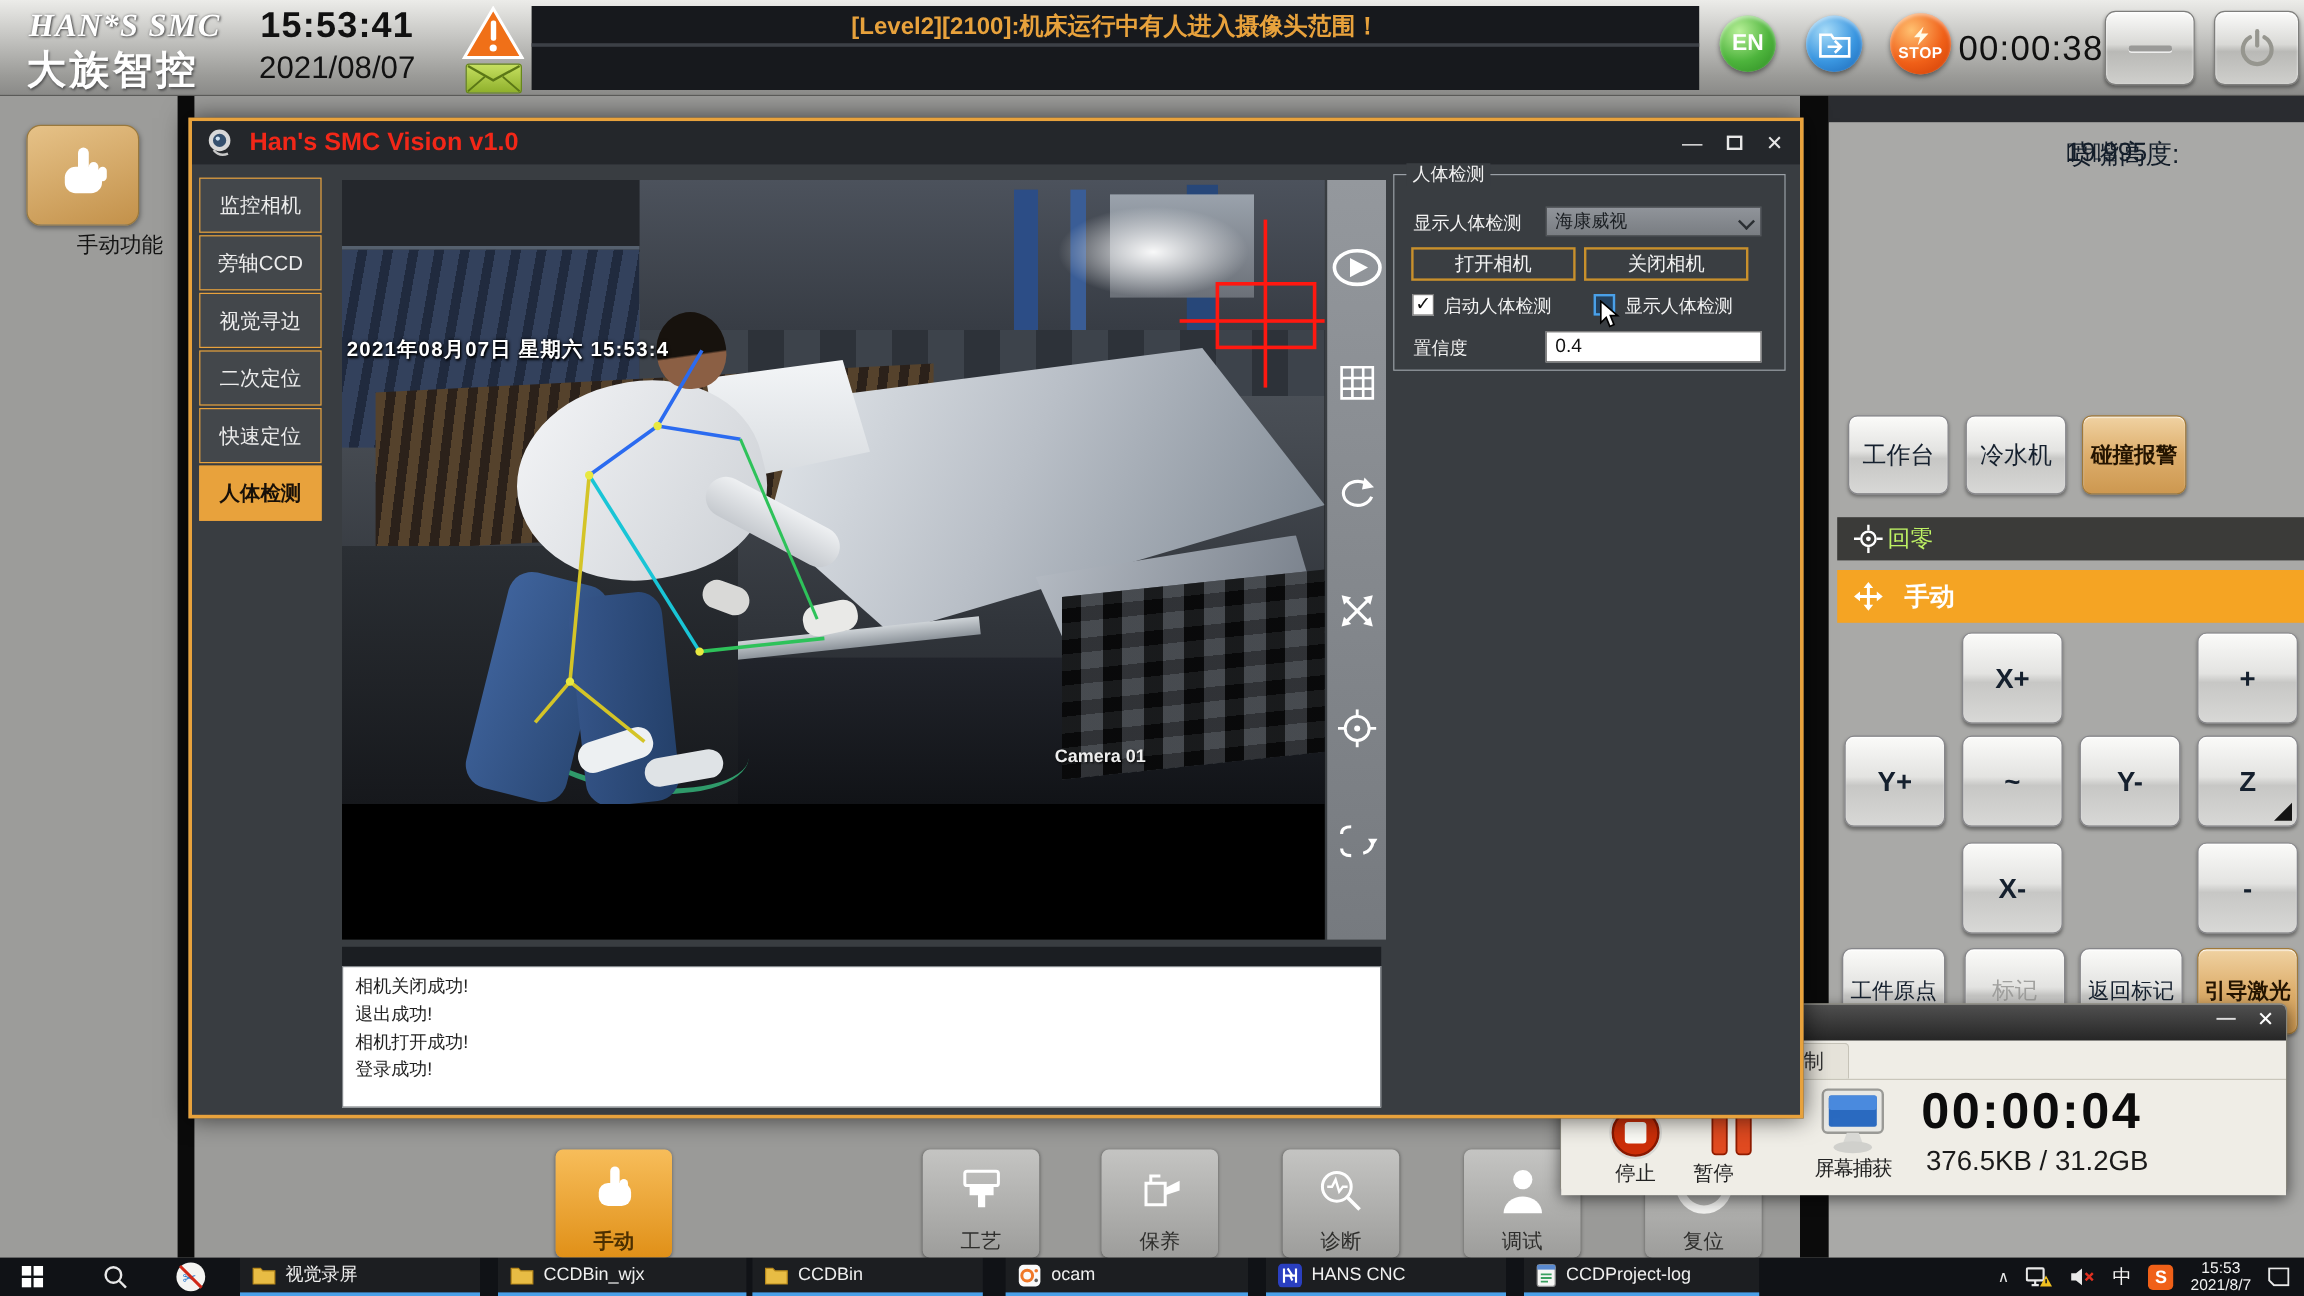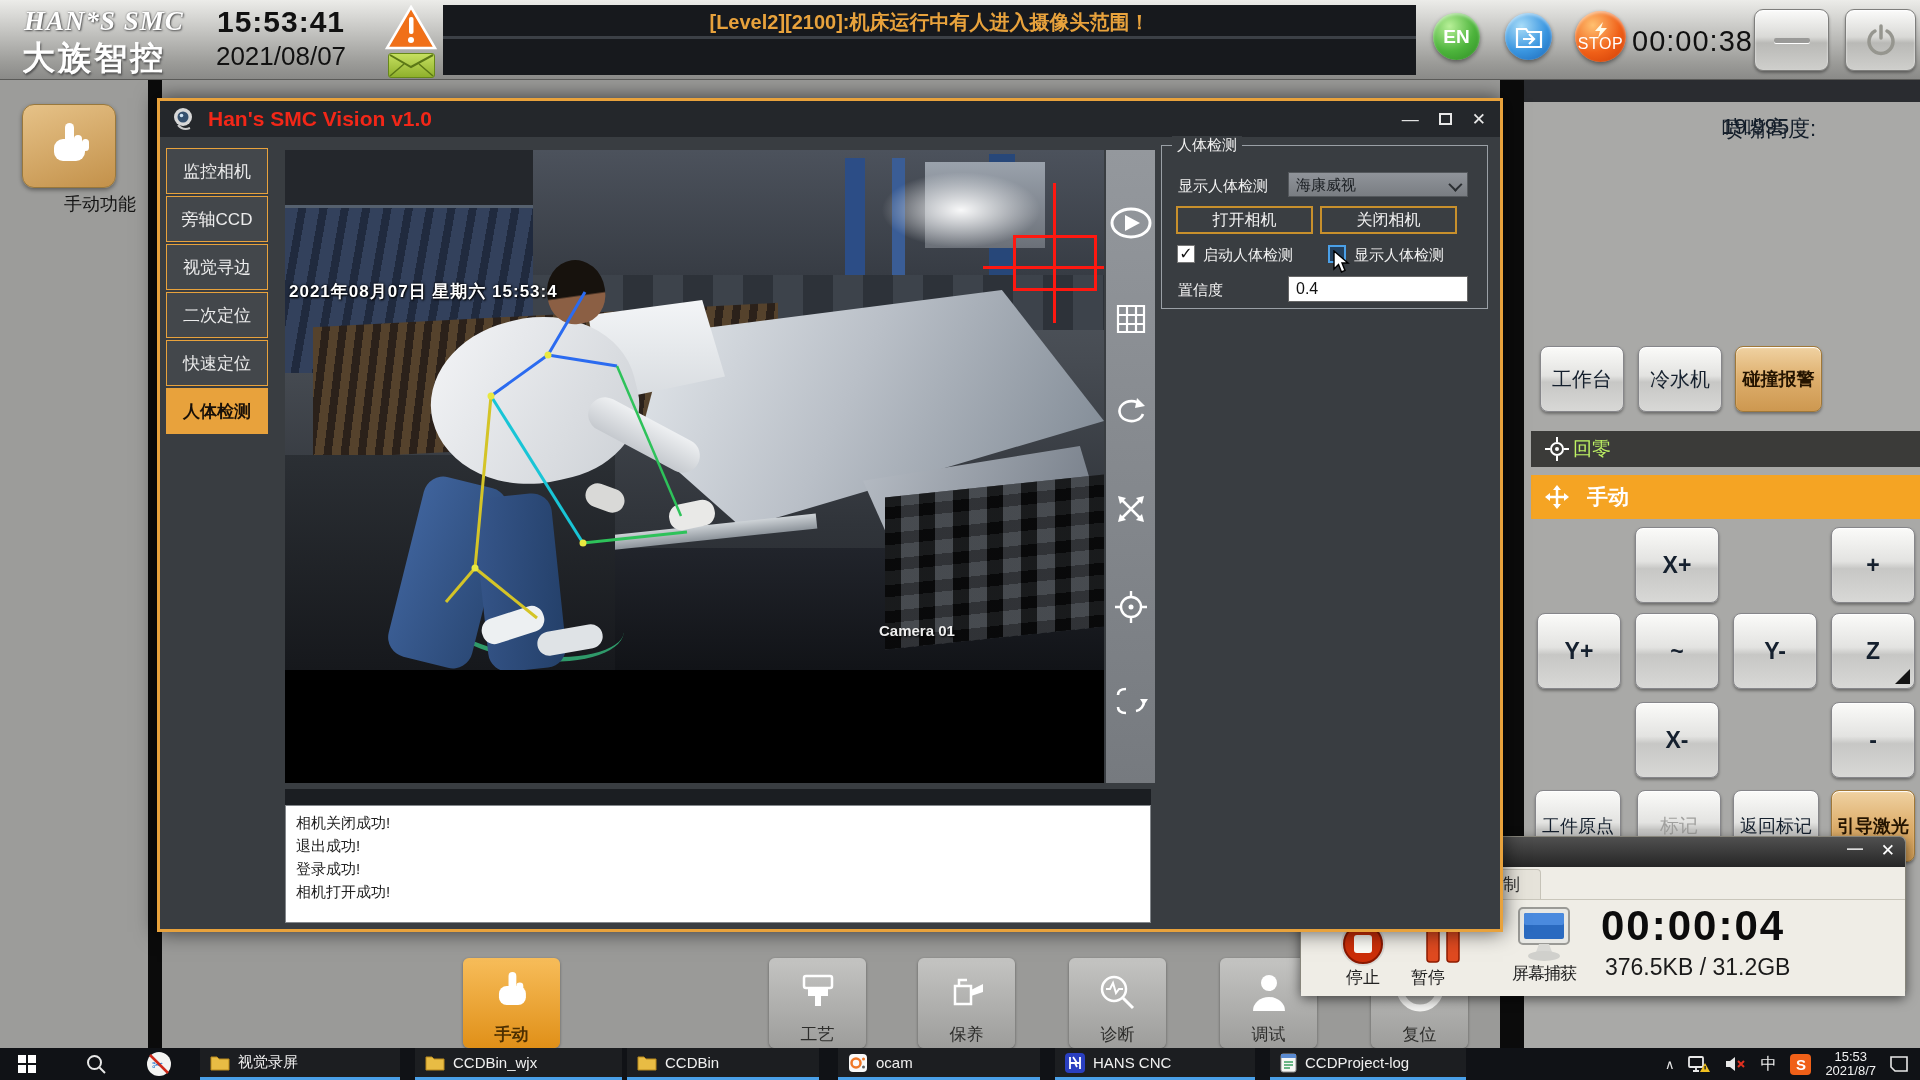--- a/index.html
+++ b/index.html
@@ -28,21 +28,21 @@
   .alarm .r2{height:33px}
   .cbtn{border-radius:50%;display:flex;align-items:center;justify-content:center;
     box-shadow:0 2px 4px rgba(0,0,0,.45), inset 0 2px 3px rgba(255,255,255,.5)}
   .btn-en{left:1433px;top:13px;width:47px;height:47px;color:#fff;font-weight:bold;font-size:19px;
     background:radial-gradient(circle at 35% 28%,#b8f098,#4db43c 55%,#2c8a22)}
   .btn-file{left:1505px;top:13px;width:47px;height:47px;
     background:radial-gradient(circle at 35% 28%,#a8dcf8,#3a96e0 55%,#1a64b4)}
   .btn-stop{left:1575px;top:11px;width:51px;height:51px;flex-direction:column;
     background:radial-gradient(circle at 35% 28%,#ffc070,#f06018 55%,#cc3a04)}
   .btn-stop .zap{margin-top:2px;line-height:16px}
-  .btn-stop .stx{color:#fff;font-weight:normal;font-size:16px;letter-spacing:.5px;line-height:11px;margin-bottom:4px}
+  .btn-stop .stx{color:#fff;font-weight:bold;font-size:13px;letter-spacing:.5px;line-height:11px;margin-bottom:4px}
   .tb-timer{left:1632px;top:25px;font-size:29px;color:#101010;letter-spacing:1px}
   .wbtn{border-radius:9px;border:1px solid #7e7e7c;
     background:linear-gradient(180deg,#fbfbfa,#d9d9d6 45%,#b9b9b6 55%,#cfcfcc);
     box-shadow:inset 0 1px 2px #fff,0 2px 3px rgba(0,0,0,.35);
     display:flex;align-items:center;justify-content:center}
   .btn-min{left:1754px;top:9px;width:75px;height:62px}
   .btn-min .dash{width:36px;height:5px;background:#9a9a98;border-radius:2px;box-shadow:0 1px 0 #fff}
   .btn-power{left:1845px;top:9px;width:71px;height:62px}
 
   
@@ -558,22 +558,22 @@
         <polygon points="1,1 1,19 5.5,14.5 8.5,22 12,20.5 9,13 15,13" fill="#fff" stroke="#000" stroke-width="1.4"></polygon>
       </svg>
       <div class="abs vp-lbl vp-conf-lbl">置信度</div>
       <input class="abs vp-input" value="0.4" style="">
     </div>
 
     <div class="abs log-strip"></div>
     <div class="abs logbox">
       <div>相机关闭成功!</div>
       <div>退出成功!</div>
+      <div>相机打开成功!</div>
       <div>登录成功!</div>
-      <div>相机打开成功!</div>
     </div>
   </div>
 
   <div class="abs taskbar">
     <div class="tb-item tb-start">
       <svg width="18" height="18" viewBox="0 0 18 18">
         <rect x="0" y="0" width="8" height="8" fill="#fff"></rect>
           <rect x="10" y="0" width="8" height="8" fill="#fff"></rect>
         <rect x="0" y="10" width="8" height="8" fill="#fff"></rect>
           <rect x="10" y="10" width="8" height="8" fill="#fff"></rect>

